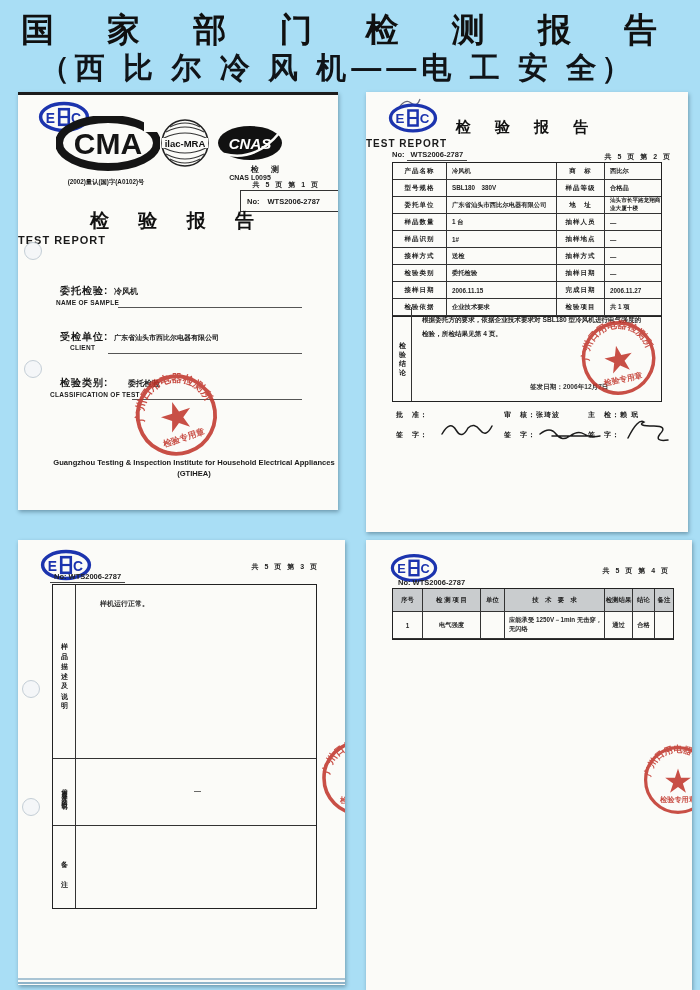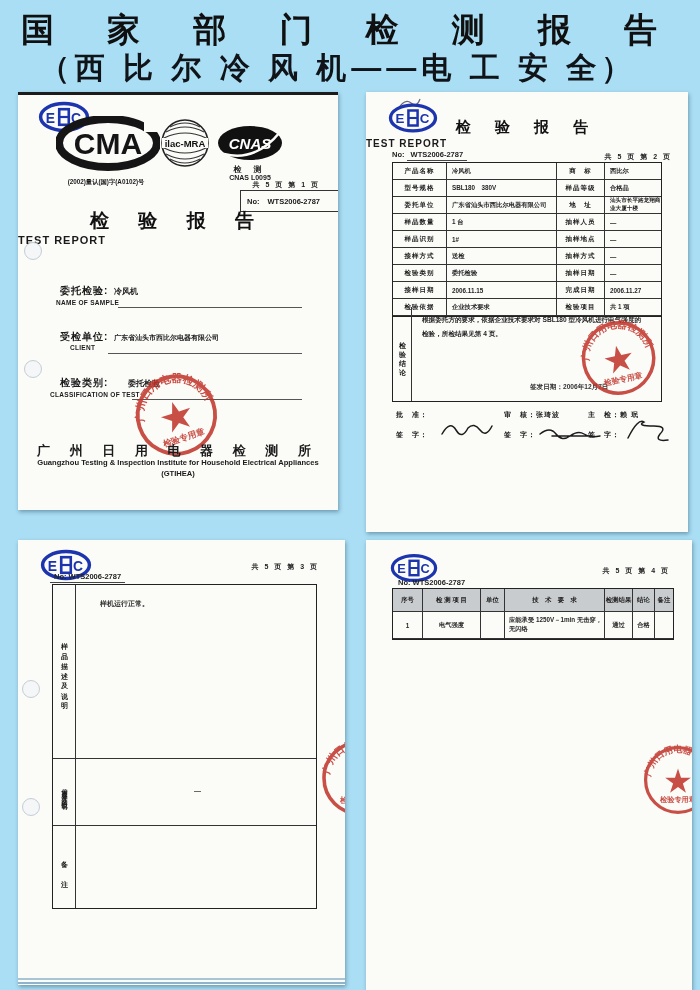--- a/index.html
+++ b/index.html
@@ -28,21 +28,21 @@
   .nobox{border:1.2px solid #333;display:flex;align-items:center;gap:8px;
          font-size:7.5px;font-weight:bold;padding:0 6px;}
   .rep-cn{width:100%;text-align:center;font-size:19px;font-weight:bold;letter-spacing:12px;color:#111;}
   .rep-en{width:100%;font-size:11px;font-weight:bold;letter-spacing:1px;}
   .f-cn{font-size:10px;font-weight:bold;letter-spacing:1px;}
   .f-val{font-size:8px;font-weight:bold;color:#222;}
   .f-val-sm{font-size:7px;font-weight:bold;color:#222;}
   .f-en{font-size:6.5px;font-weight:bold;letter-spacing:.3px;}
   .f-line{border-bottom:1px solid #555;height:1px;}
   .org-cn{width:100%;text-align:center;font-size:13px;font-weight:bold;letter-spacing:8px;}
-  .org-en{width:100%;text-align:center;font-size:7.6px;font-weight:bold;}
+  .org-en{width:100%;text-align:center;font-size:7.6px;font-weight:bold;padding-left:16px;}
   
   .t2{display:grid;grid-template-columns:54px 110px 48px 56px;border:1.4px solid #222;}
   .t2 > div{border-right:1px solid #333;border-bottom:1px solid #333;height:16px;
             display:flex;align-items:center;overflow:hidden;}
   .t2 > div:nth-child(4n){border-right:none;}
   .t2 .lbl{justify-content:center;font-size:6.5px;font-weight:bold;letter-spacing:1px;}
   .t2 .val{font-size:6.3px;padding-left:5px;font-weight:bold;color:#262626;}
   .concl{border:1.4px solid #222;border-top:none;display:flex;}
   .concl-lbl{width:18px;border-right:1px solid #333;display:flex;align-items:center;
              justify-content:center;}
@@ -117,21 +117,21 @@
     <path d="M6 14 Q25 4 44 14 M4 20 Q25 10 46 20 M6 36 Q25 46 44 36 M4 30 Q25 40 46 30 M10 9 Q25 1 40 9 M10 41 Q25 49 40 41" fill="none" stroke="#333" stroke-width="1.1"></path>
     <rect x="2" y="20" width="46" height="10" fill="#fbfbf8"></rect>
     <text x="25" y="28.5" text-anchor="middle" font-size="9.5" font-weight="bold" fill="#111">ilac-MRA</text>
   </svg>
 
   <svg class="abs" style="left:198px;top:32px" width="68" height="38" viewBox="0 0 68 38">
     <ellipse cx="34" cy="19" rx="32" ry="17" fill="#111"></ellipse>
     <text x="34" y="25" text-anchor="middle" font-size="15" font-weight="bold" font-style="italic" fill="#fff">CNAS</text>
     <path d="M8 30 Q40 38 64 8" fill="none" stroke="#fbfbf8" stroke-width="2.5"></path>
   </svg>
-  <div class="abs" style="left:198px;top:72px;width:68px;text-align:center;font-size:8px;font-weight:bold;letter-spacing:5px">检 测</div>
+  <div class="abs" style="left:198px;top:72px;width:68px;text-align:right;font-size:8px;font-weight:bold;letter-spacing:5px">检 测</div>
   <div class="abs" style="left:198px;top:82px;width:68px;text-align:center;font-size:7px;font-weight:bold">CNAS L0095</div>
 
   <div class="abs pageno" style="right:18px;top:88px">共 5 页 第 1 页</div>
   <div class="abs nobox" style="left:222px;top:98px;width:100px;height:20px">
     <span>No:</span>
     <span>WTS2006-2787</span>
   </div>
 
   <div class="abs rep-cn" style="top:116px">检 验 报 告</div>
   <div class="abs rep-en" style="top:142px">TEST REPORT</div>
@@ -153,21 +153,20 @@
   <div class="abs f-val" style="left:110px;top:286px">委托检验</div>
   <div class="abs f-en" style="left:32px;top:299px">CLASSIFICATION OF TEST</div>
   <div class="abs f-line" style="left:114px;top:306px;width:170px"></div>
 
   <div class="abs stamp" style="left:116px;top:280px;transform:rotate(-18deg)">
     <svg width="86" height="86">
         <use href="#stamp-sym"></use>
       </svg>
   </div>
 
-  <div class="abs org-cn" style="top:350px">广 州 日 用 电 器 检 测 所</div>
   <div class="abs org-en" style="top:366px">Guangzhou Testing &amp; Inspection Institute for Household Electrical Appliances</div>
   <div class="abs org-en" style="top:377px">(GTIHEA)</div>
 </div>
 
 <div id="page2" class="page">
   <svg class="abs" style="left:30px;top:4px" width="26" height="16" viewBox="0 0 26 16">
     <path d="M2 13 Q9 2 15 7 T24 3" fill="none" stroke="#667" stroke-width="1.2"></path>
   </svg>
   <svg class="abs" style="left:22px;top:10px" width="50" height="32">
       <use href="#etc-sym"></use>

